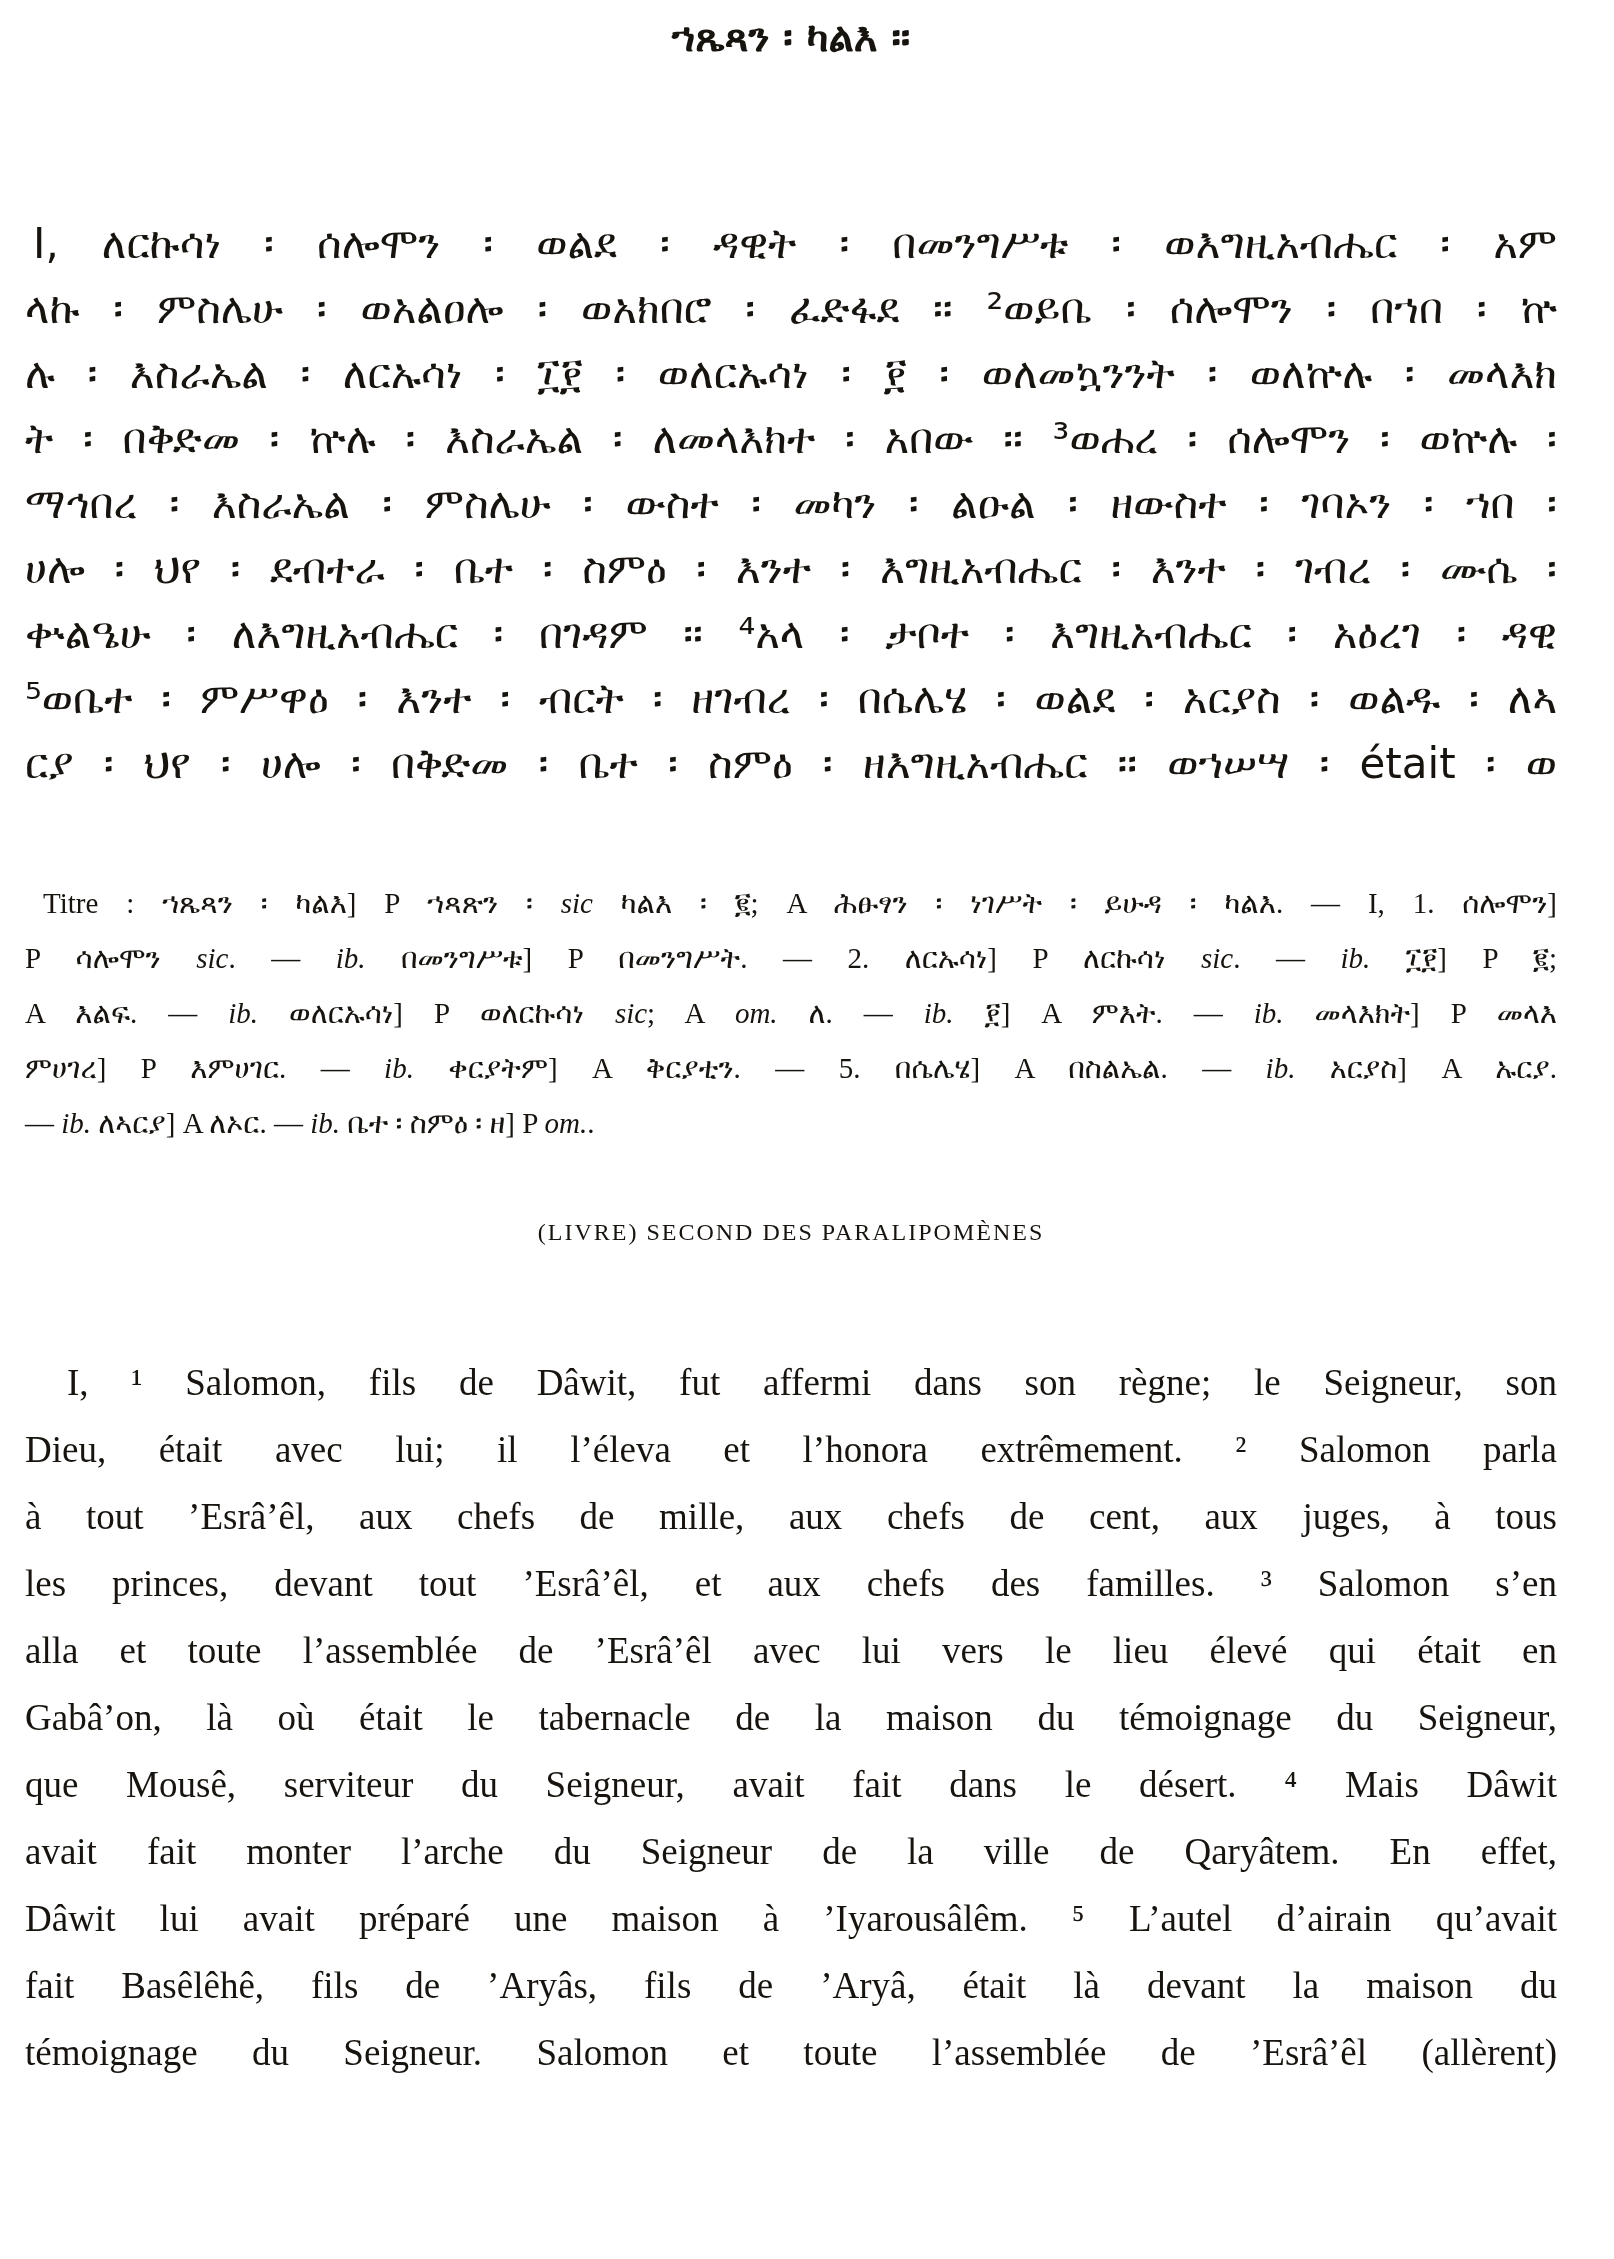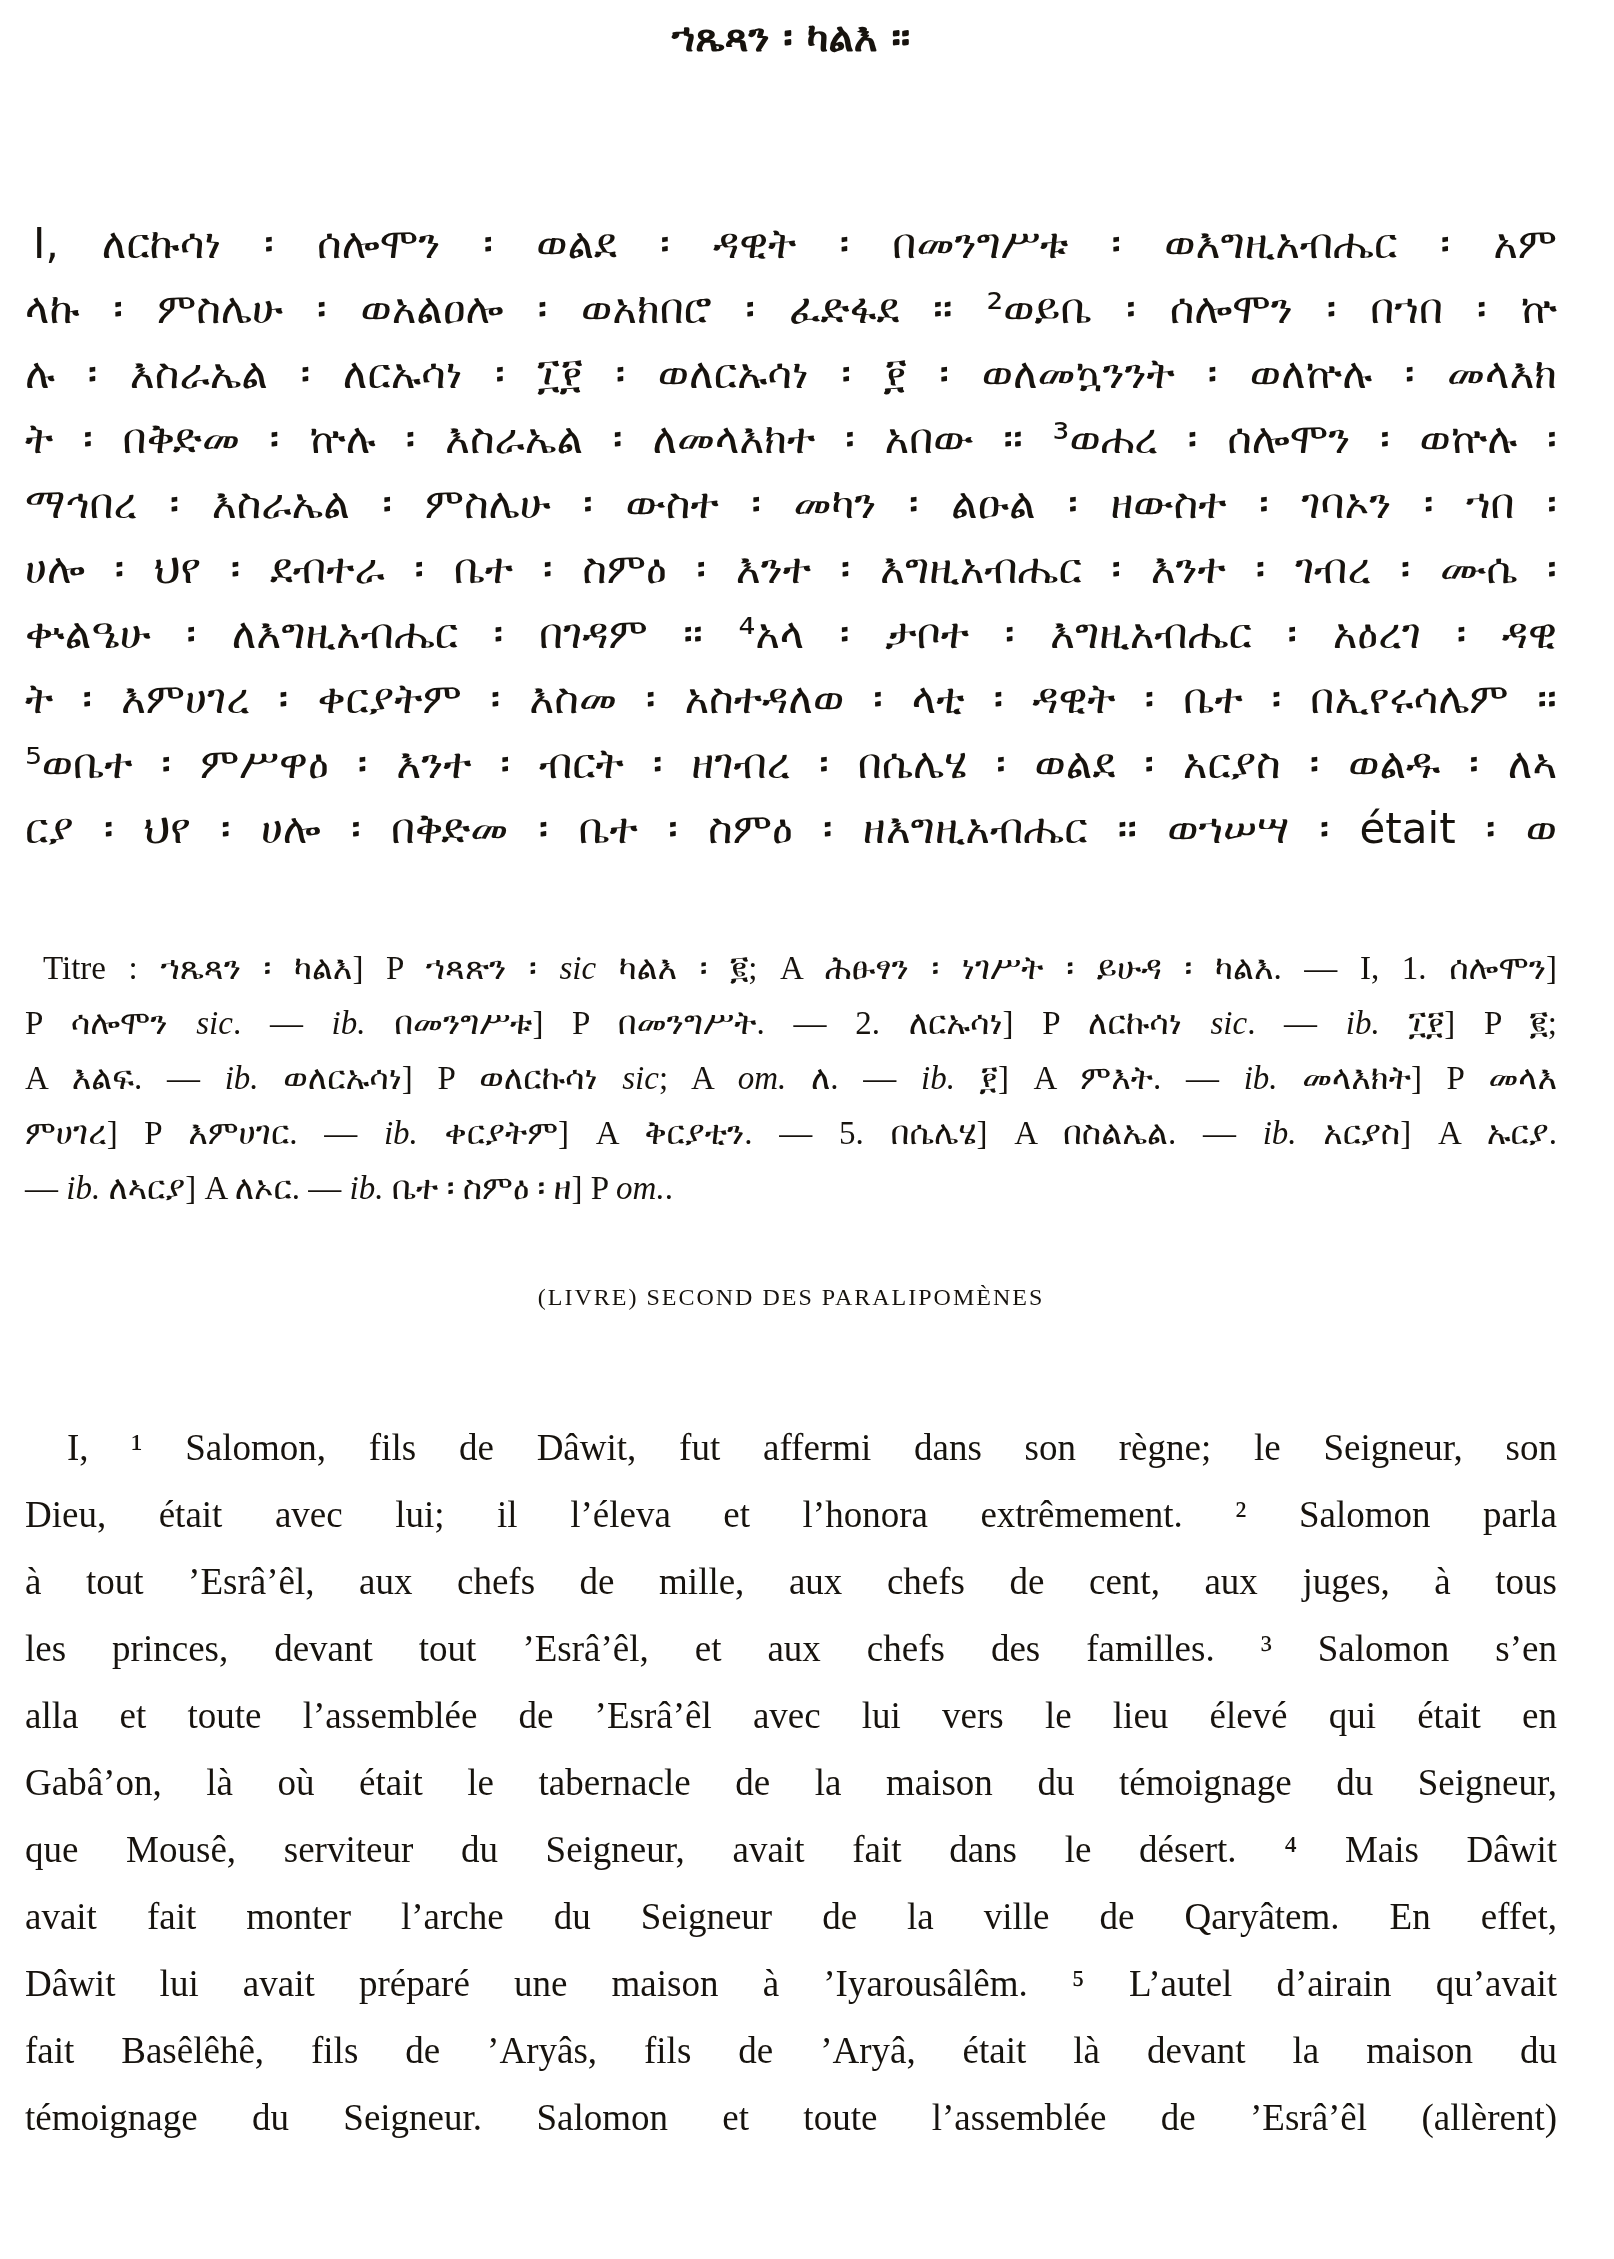--- a/index.html
+++ b/index.html
@@ -26,21 +26,21 @@
   }
   .geez-para .tline {
     line-height: 65px;
     text-align: justify;
     text-align-last: justify;
   }
   .geez-para .tline:first-child { padding-left: 8px; }
 
   .apparatus {
     margin-top: 80px;
-    font-size: 33px;
+    font-size: 29px;
     font-family: "Liberation Serif", serif;
   }
   .apparatus .tline {
     line-height: 55px;
     text-align: justify;
     text-align-last: justify;
   }
   .apparatus .tline:first-child { padding-left: 18px; }
   .apparatus .tline:last-child { text-align-last: left; }
 
@@ -75,21 +75,20 @@
   <h1 class="geez-title">ኀጼጻን ፡ ካልእ ።</h1>
 
   <div class="geez-para">
       <div class="tline"><span>I, ለርኩሳነ ፡ ሰሎሞን ፡ ወልደ ፡ ዳዊት ፡ በመንግሥቱ ፡ ወእግዚአብሔር ፡ አም</span></div>
       <div class="tline"><span>ላኩ ፡ ምስሌሁ ፡ ወአልዐሎ ፡ ወአክበሮ ፡ ፈድፋደ ። ²ወይቤ ፡ ሰሎሞን ፡ በኀበ ፡ ኵ</span></div>
       <div class="tline"><span>ሉ ፡ እስራኤል ፡ ለርኡሳነ ፡ ፲፻ ፡ ወለርኡሳነ ፡ ፻ ፡ ወለመኳንንት ፡ ወለኵሉ ፡ መላእክ</span></div>
       <div class="tline"><span>ት ፡ በቅድመ ፡ ኵሉ ፡ እስራኤል ፡ ለመላእክተ ፡ አበው ። ³ወሐረ ፡ ሰሎሞን ፡ ወኵሉ ፡</span></div>
       <div class="tline"><span>ማኅበረ ፡ እስራኤል ፡ ምስሌሁ ፡ ውስተ ፡ መካን ፡ ልዑል ፡ ዘውስተ ፡ ገባኦን ፡ ኀበ ፡</span></div>
       <div class="tline"><span>ሀሎ ፡ ህየ ፡ ደብተራ ፡ ቤተ ፡ ስምዕ ፡ እንተ ፡ እግዚአብሔር ፡ እንተ ፡ ገብረ ፡ ሙሴ ፡</span></div>
       <div class="tline"><span>ቍልዔሁ ፡ ለእግዚአብሔር ፡ በገዳም ። ⁴አላ ፡ ታቦተ ፡ እግዚአብሔር ፡ አዕረገ ፡ ዳዊ</span></div>
-      <div class="tline"><span>ት ፡ እምሀገረ ፡ ቀርያትም ፡ እስመ ፡ አስተዳለወ ፡ ላቲ ፡ ዳዊት ፡ ቤተ ፡ በኢየሩሳሌም ።</span></div>
       <div class="tline"><span>⁵ወቤተ ፡ ምሥዋዕ ፡ እንተ ፡ ብርት ፡ ዘገብረ ፡ በሴሌሄ ፡ ወልደ ፡ አርያስ ፡ ወልዱ ፡ ለኣ</span></div>
       <div class="tline"><span>ርያ ፡ ህየ ፡ ሀሎ ፡ በቅድመ ፡ ቤተ ፡ ስምዕ ፡ ዘእግዚአብሔር ። ወኀሠሣ ፡ était ፡ ወ</span></div>
     </div>
 
   <div class="apparatus">
       <div class="tline"><span>Titre : ኀጼጻን ፡ ካልእ] P ኀጻጽን ፡ </span><i>sic</i><span> ካልእ ፡ ፪; A ሕፁፃን ፡ ነገሥት ፡ ይሁዳ ፡ ካልእ. — I, 1. ሰሎሞን]</span></div>
       <div class="tline"><span>P ሳሎሞን </span><i>sic</i><span>. — </span><i>ib.</i><span> በመንግሥቱ] P በመንግሥት. — 2. ለርኡሳነ] P ለርኩሳነ </span><i>sic</i><span>. — </span><i>ib.</i><span> ፲፻] P ፪;</span></div>
       <div class="tline"><span>A እልፍ. — </span><i>ib.</i><span> ወለርኡሳነ] P ወለርኩሳነ </span><i>sic</i><span>; A </span><i>om.</i><span> ለ. — </span><i>ib.</i><span> ፻] A ምእት. — </span><i>ib.</i><span> መላእክት] P መላእ</span></div>
       <div class="tline"><span>ምሀገረ] P እምሀገር. — </span><i>ib.</i><span> ቀርያትም] A ቅርያቲን. — 5. በሴሌሄ] A በስልኤል. — </span><i>ib.</i><span> አርያስ] A ኡርያ.</span></div>
       <div class="tline"><span>— </span><i>ib.</i><span> ለኣርያ] A ለኦር. — </span><i>ib.</i><span> ቤተ ፡ ስምዕ ፡ ዘ] P </span><i>om.</i><span>.</span></div>

